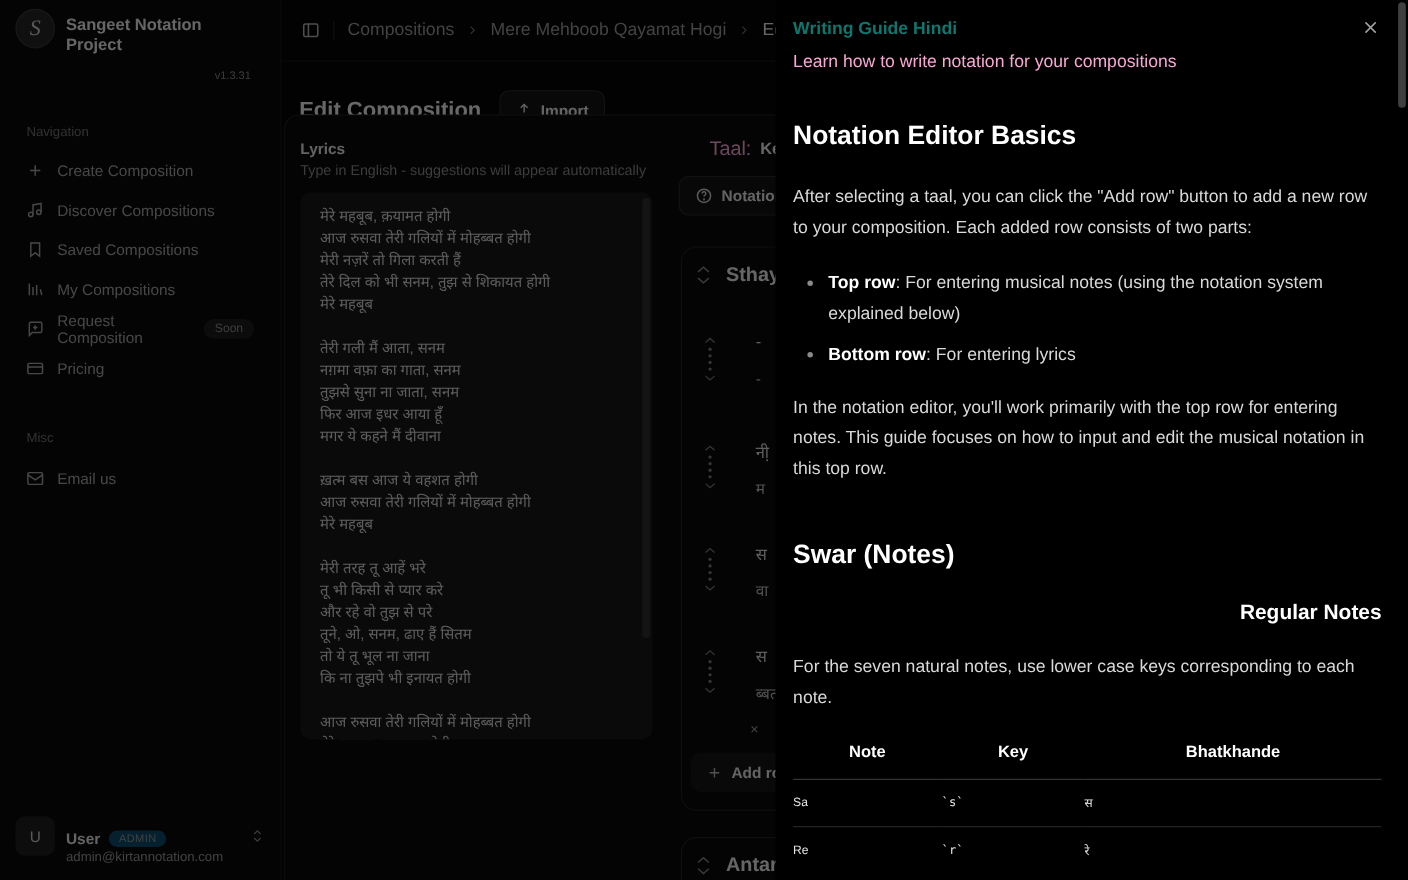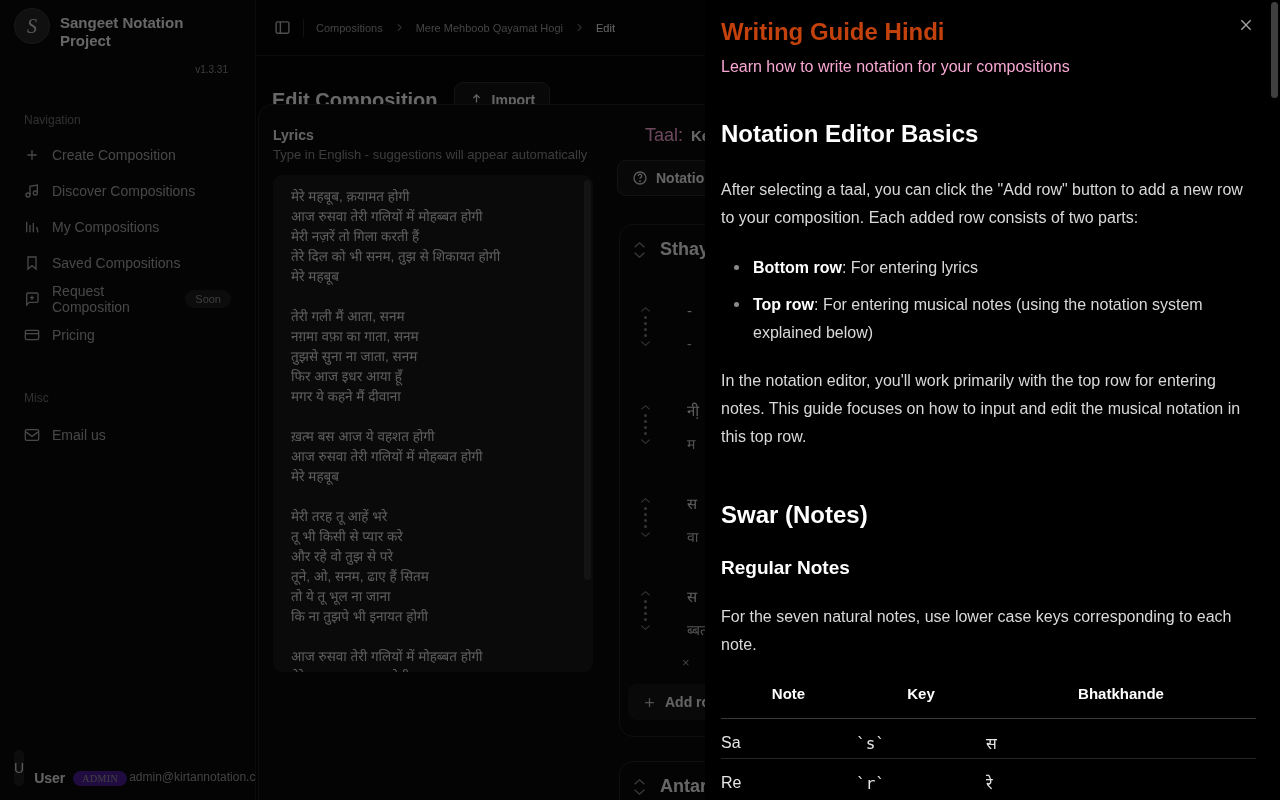--- a/index.html
+++ b/index.html
@@ -21,31 +21,31 @@
   .nav-list { display:flex; flex-direction:column; margin-top:10px; }
   .nav-item { display:flex; align-items:center; gap:12px; height:36px; padding:0 24px; color:#a6a6a6;
     font-size:14px; cursor:pointer; }
   .nav-item svg { flex:0 0 auto; }
   .badge-soon { margin-left:auto; font-size:11px; color:#8f8f8f; background:#1c1c1c; border-radius:999px;
     padding:3px 10px; }
   .sidebar-spacer { flex:1; }
   .user-row { display:flex; align-items:center; gap:10px; padding:12px 14px 14px 14px; }
   .user-avatar { width:36px; height:36px; border-radius:9px; background:#1f1f1f; display:flex; align-items:center;
     justify-content:center; font-size:14px; color:#cfcfcf; }
-  .user-meta { display:flex; gap:2px; flex:1;margin-top:21px; }
+  .user-meta { display:flex; flex-direction:column; gap:2px; flex:1;margin-top:21px; }
   .user-line1 { display:flex; align-items:center; gap:8px; }
   .user-name { font-size:14px; font-weight:700; color:#e8e8e8; }
-  .badge-admin { font-size:10px; letter-spacing:.4px; color:#9a9a9a; background:#4c1d95; border-radius:999px; padding:2px 9px;font-family:Liberation Serif, serif; }
+  .badge-admin { font-size:10px; letter-spacing:.4px; color:#9a9a9a; background:#0c4a6e; border-radius:999px; padding:2px 9px; }
   .user-email { font-size:12px; color:#9a9a9a; }
 
   
   .main { position:absolute; left:256px; top:0; right:0; height:800px; background:#050505; }
   .topbar { display:flex; align-items:center; gap:12px; height:56px; padding:0 18px; border-bottom:1px solid #1b1b1b; }
   .vdivider { width:1px; height:18px; background:#2a2a2a; }
-  .crumbs { display:flex; align-items:center; gap:10px; font-size:11px; color:#9c9c9c; }
+  .crumbs { display:flex; align-items:center; gap:10px; font-size:16px; color:#9c9c9c; }
   .crumb { cursor:pointer; white-space:nowrap; }
   .crumb.current { color:#ededed; }
   .title-row { display:flex; align-items:center; gap:16px; padding:26px 16px 0 16px; }
   .page-title { font-size:20px; font-weight:700; color:#f2f2f2; }
   .btn { display:inline-flex; align-items:center; gap:8px; background:#141414; border:1px solid #2c2c2c;
     border-radius:9px; height:36px; padding:0 14px; color:#e8e8e8; font-size:14px; font-weight:600; cursor:pointer; }
 
   .editor-card { position:absolute; left:2px; top:104px; width:1010px; height:720px; border:1px solid #222;
     border-radius:14px; background:#0a0a0a; }
   .lyrics-col { position:absolute; left:14px; top:22px; width:322px; }
@@ -76,38 +76,38 @@
   .lyric-cell { font-size:14px; color:#bdbdbd; min-height:18px; }
   .beat-row { padding-left:62px; margin-top:16px; color:#9a9a9a; font-size:13px; }
   .addrow-btn { margin:14px 0 0 8px; border:none; background:#171717; }
   .antara-card { margin-top:24px; }
 
   
   .backdrop { position:absolute; inset:0; background:rgba(0,0,0,0.57); z-index:40; }
   .dialog { position:absolute; right:0; top:0; width:575px; height:800px; background:#000; z-index:50;
     padding:18px 24px 0 16px; }
   .dialog-close { position:absolute; right:26px; top:17px; color:#a3a3a3; cursor:pointer; }
-  .dialog-title { font-size:24px; font-weight:700; color:#c2410c; }
+  .dialog-title { font-size:16px; font-weight:700; color:#0f766e; }
   .dialog-sub { font-size:16px; color:#f9a8d4; margin-top:12px; }
   .g-h2 { font-size:24px; font-weight:700; color:#fff; }
   .g-h3 { font-size:19px; font-weight:700; color:#fff; }
   .g-p { font-size:16px; line-height:28px; color:#d9d9d9; }
   .g-b { color:#fff; font-weight:700; }
   .g-ul { list-style:none; margin-top:22px; display:flex; flex-direction:column; gap:9px; }
   .g-li { position:relative; padding-left:32px; font-size:16px; line-height:28px; color:#d9d9d9; }
   .g-li::before { content:""; position:absolute; left:13px; top:11px; width:5px; height:5px; border-radius:50%; background:#8a8a8a; }
   .h2-basics { margin-top:44px; }
   .p1 { margin-top:28px; }
   .p2 { margin-top:20px; }
   .h2-swar { margin-top:50px; }
-  .h3-regular { margin-top:28px; }
+  .h3-regular { margin-top:28px;text-align:right; }
   .p3 { margin-top:24px; }
   .g-table { width:100%; border-collapse:collapse; margin-top:26px; }
   .g-table th { text-align:center; font-size:15px; font-weight:700; color:#fff; padding:0 0 16px 0; border-bottom:1px solid #3a3a3a; }
-  .g-table td { font-size:16px; color:#e5e5e5; padding:13px 0 4px 0; border-bottom:1px solid #262626; }
+  .g-table td { font-size:11px; color:#e5e5e5; padding:13px 0 14px 0; border-bottom:1px solid #262626; }
   .g-table tr:last-child td { border-bottom:none; }
   .col-note { width:135px; } .col-key { width:130px; }
   .key-code { font-family:"DejaVu Sans Mono","Liberation Mono",monospace; font-size:13px; color:#d4d4d4; }
   .dialog-scrollbar { position:absolute; right:2px; top:2px; width:7px; height:96px; border-radius:4px; background:#3f3f3f; cursor:pointer; }
 
   svg { display:block; }
 </style>
 </head>
 <body>
 
@@ -138,32 +138,32 @@
               <circle cx="6" cy="18" r="3"></circle>
               <circle cx="17" cy="15" r="3"></circle>
               <path d="M9 18V5l11-2v12"></path>
             </svg>
           </span>
         <span>Discover Compositions</span>
       </div>
       <div class="nav-item">
         <span>
             <svg width="16" height="16" viewBox="0 0 24 24" fill="none" stroke="#a6a6a6" stroke-width="2">
+              <path d="M6 3h12v18l-6-5-6 5z"></path>
+            </svg>
+          </span>
+        <span>Saved Compositions</span>
+      </div>
+      <div class="nav-item">
+        <span>
+            <svg width="16" height="16" viewBox="0 0 24 24" fill="none" stroke="#a6a6a6" stroke-width="2">
               <path d="M4 4v16M9 9v11M14 6v14M19 12l2 8"></path>
             </svg>
           </span>
         <span>My Compositions</span>
-      </div>
-      <div class="nav-item">
-        <span>
-            <svg width="16" height="16" viewBox="0 0 24 24" fill="none" stroke="#a6a6a6" stroke-width="2">
-              <path d="M6 3h12v18l-6-5-6 5z"></path>
-            </svg>
-          </span>
-        <span>Saved Compositions</span>
       </div>
       <div class="nav-item">
         <span>
             <svg width="16" height="16" viewBox="0 0 24 24" fill="none" stroke="#a6a6a6" stroke-width="2">
               <path d="M21 15a2 2 0 0 1-2 2H8l-4 4V5a2 2 0 0 1 2-2h13a2 2 0 0 1 2 2z"></path>
               <path d="M12 7v6M9 10h6"></path>
             </svg>
           </span>
         <span>Request Composition</span>
         <span class="badge-soon">Soon</span>
@@ -437,22 +437,22 @@
           <path d="M5 5l14 14M19 5 5 19"></path>
         </svg>
     </span>
     <div class="dialog-title">Writing Guide Hindi</div>
     <div class="dialog-sub">Learn how to write notation for your compositions</div>
 
     <h2 class="g-h2 h2-basics">Notation Editor Basics</h2>
     <p class="g-p p1">After selecting a taal, you can click the "Add row" button to add a new row to your composition. Each added row consists of two parts:</p>
 
     <ul class="g-ul">
+      <li class="g-li"><span class="g-b">Top row</span><span>: For entering musical notes (using the notation system explained below)</span></li>
       <li class="g-li"><span class="g-b">Bottom row</span><span>: For entering lyrics</span></li>
-      <li class="g-li"><span class="g-b">Top row</span><span>: For entering musical notes (using the notation system explained below)</span></li>
     </ul>
 
     <p class="g-p p2">In the notation editor, you'll work primarily with the top row for entering notes. This guide focuses on how to input and edit the musical notation in this top row.</p>
 
     <h2 class="g-h2 h2-swar">Swar (Notes)</h2>
     <h3 class="g-h3 h3-regular">Regular Notes</h3>
     <p class="g-p p3">For the seven natural notes, use lower case keys corresponding to each note.</p>
 
     <table class="g-table">
       <thead>

